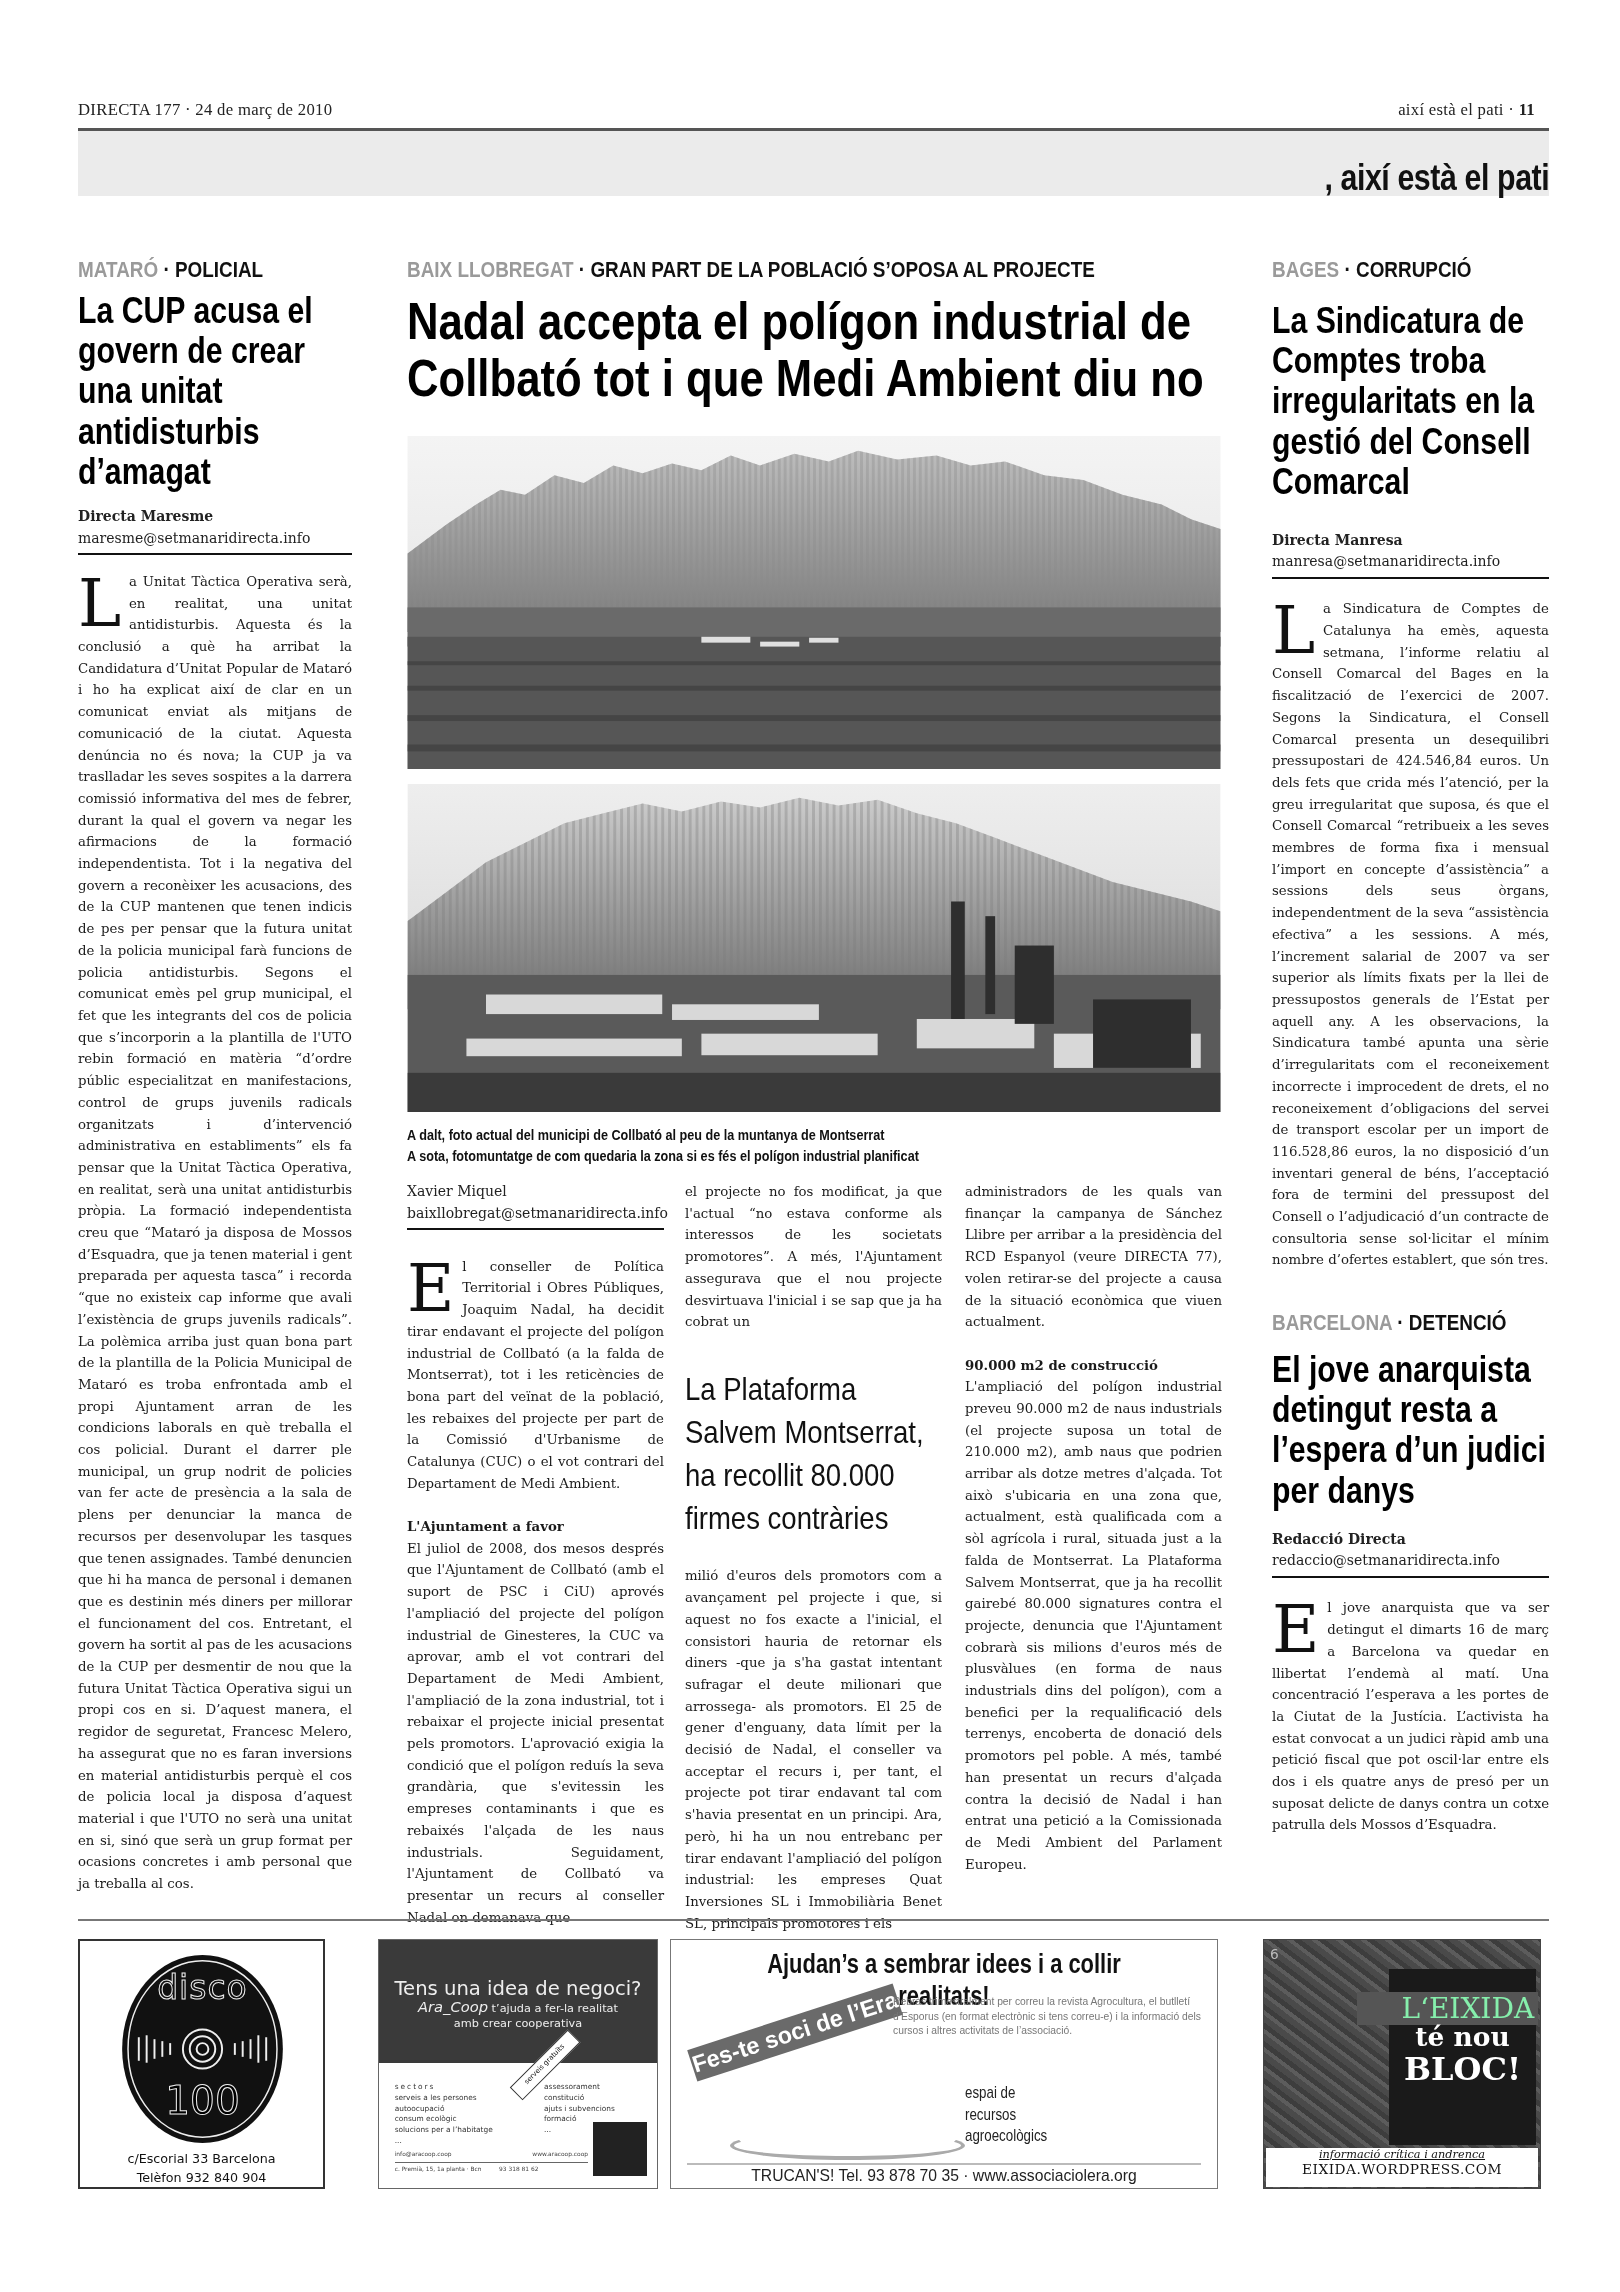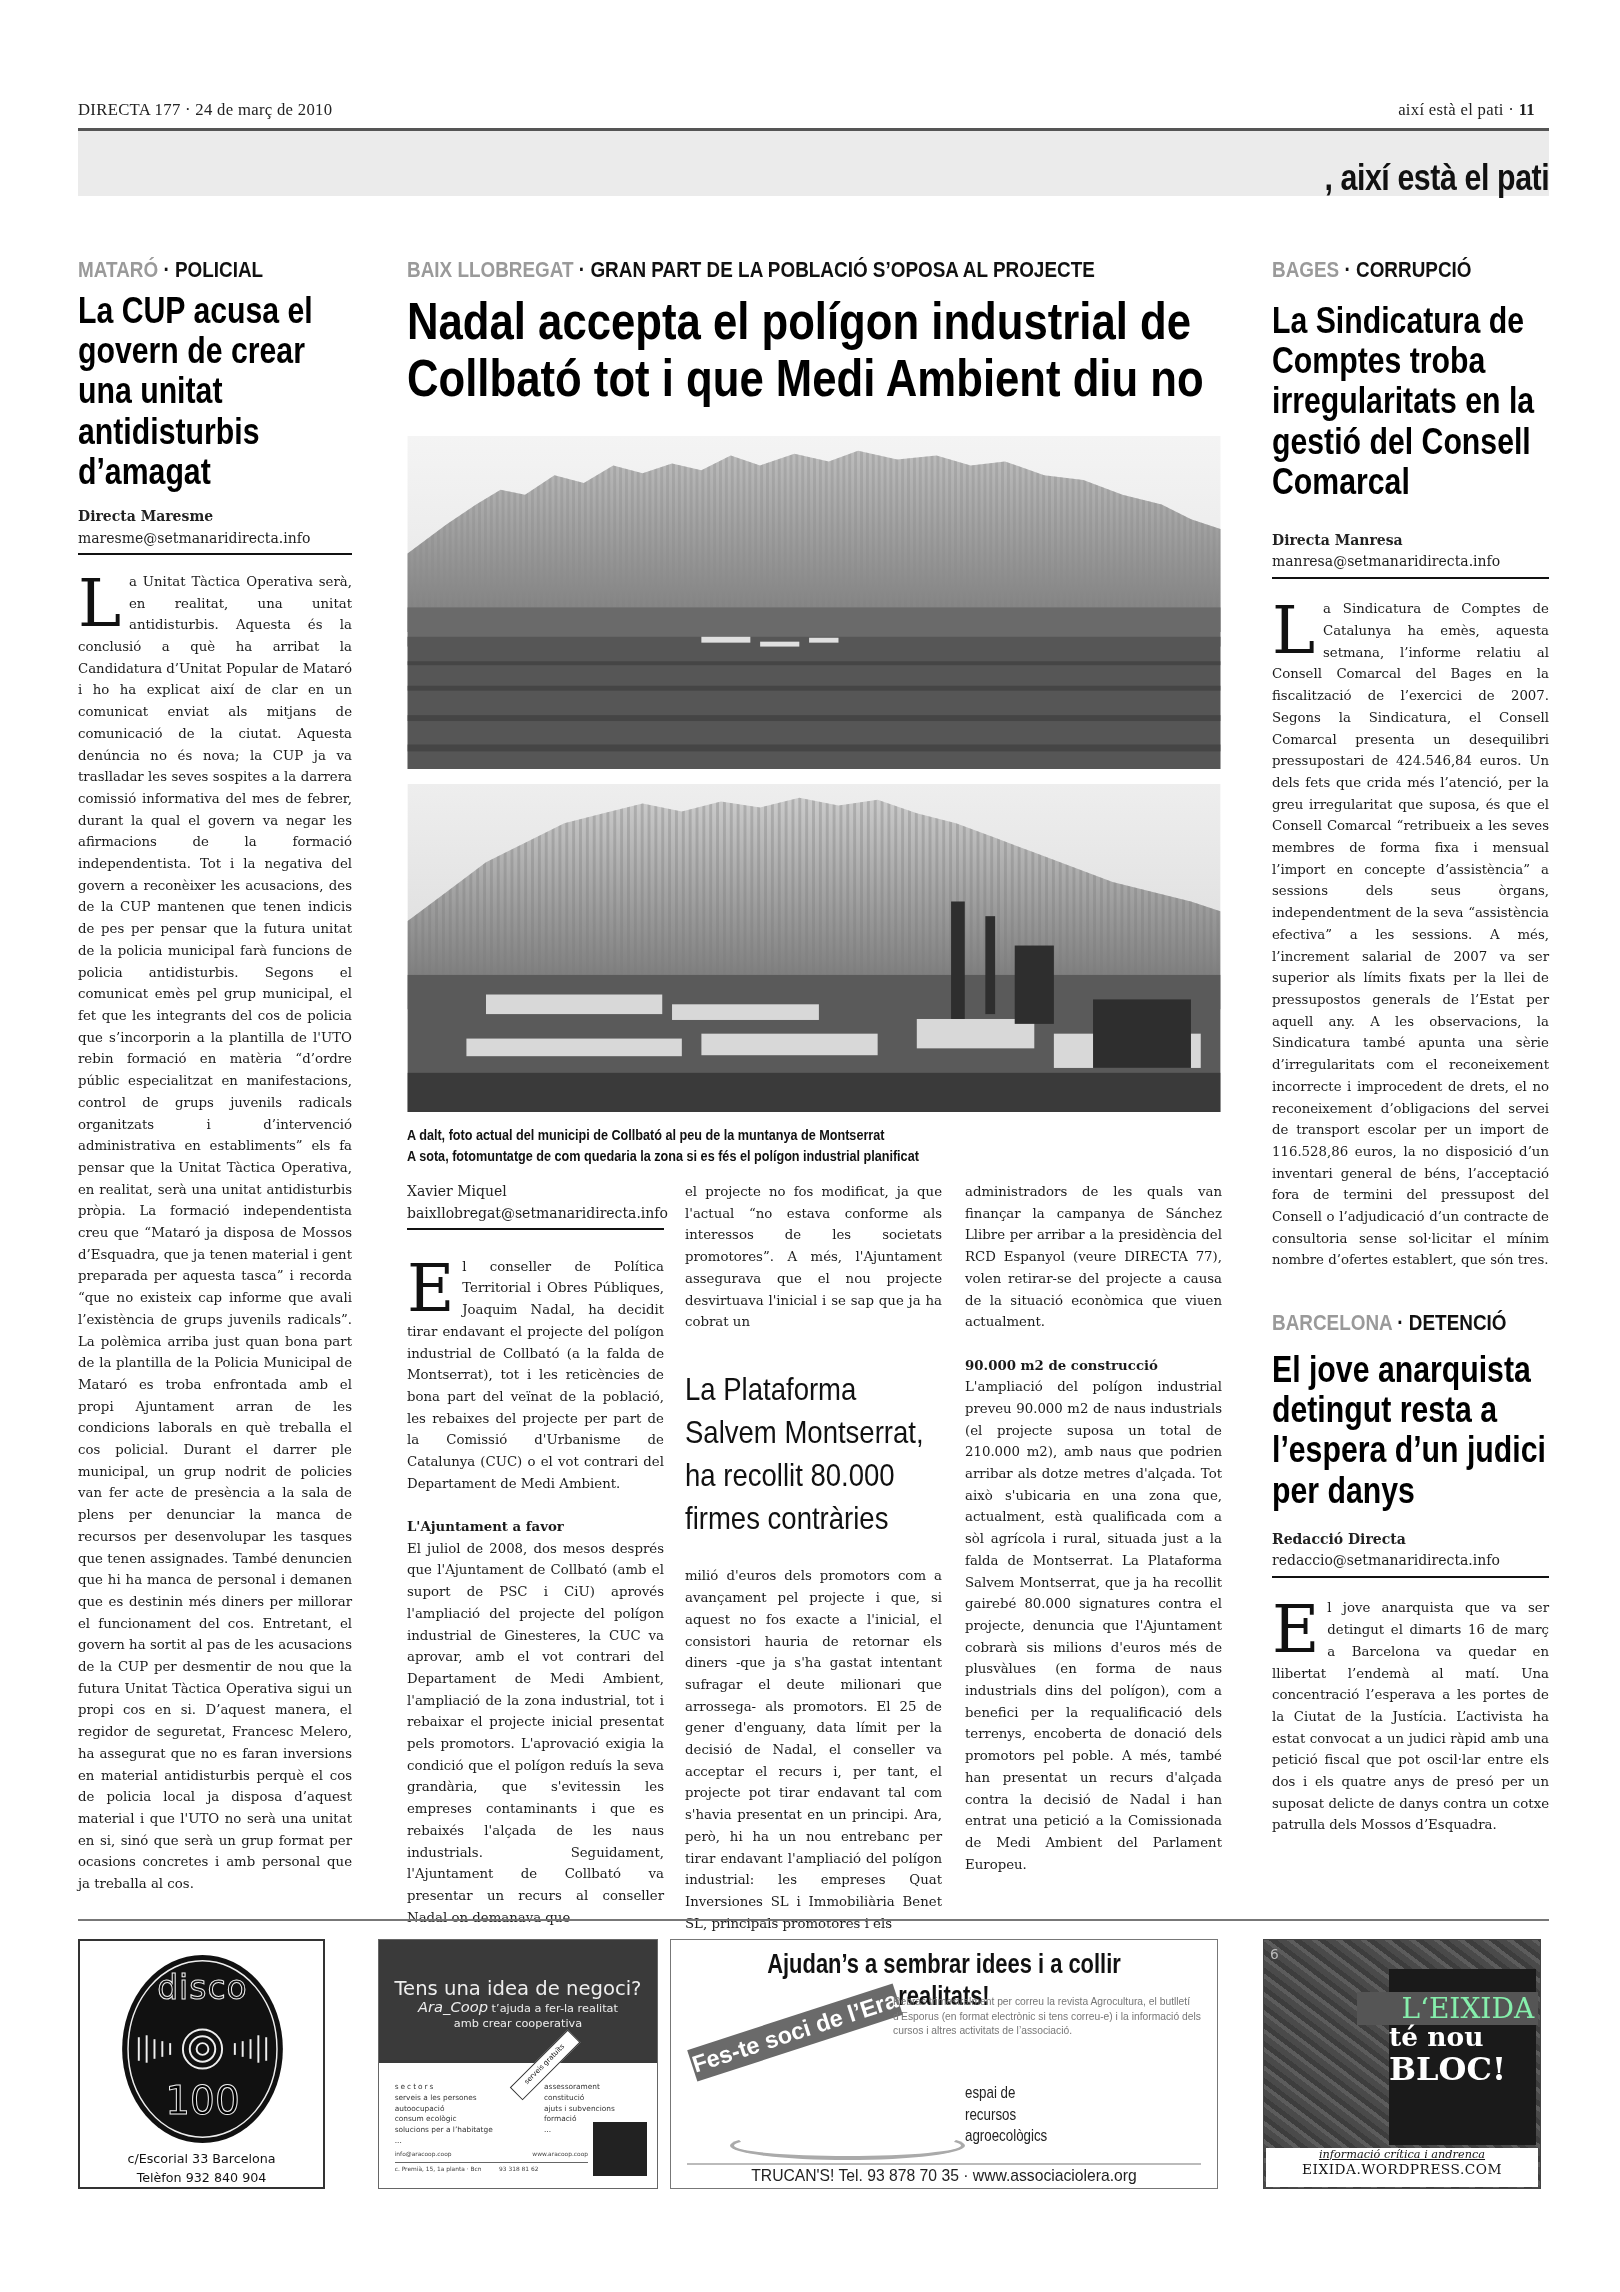--- a/index.html
+++ b/index.html
@@ -73,21 +73,21 @@
   .lera-desc { position: absolute; left: 222px; top: 55px; width: 333px; font-family: "Liberation Sans", sans-serif; font-size: 10.3px; line-height: 14.7px; color: #777; }
   .lera-logo { position: absolute; left: 74px; top: 111px; font-family: "DejaVu Serif", serif; font-weight: bold; font-size: 110px; color: #333; letter-spacing: -5.9px; line-height: 98px; }
   .lera-swirl { position: absolute; left: 59px; top: 191px; width: 235px; height: 29px; border: 4.9px solid #aaa; border-radius: 50%; border-top-color: transparent; }
   .lera-tag { position: absolute; left: 294px; top: 142px; font-family: "Liberation Sans", sans-serif; font-size: 15.7px; line-height: 21.6px; color: #222; transform: scaleX(0.85); transform-origin: left top; }
   .lera-footer { position: absolute; left: 15.7px; right: 15.7px; top: 223px; border-top: 2px solid #bbb; text-align: center; font-family: "Liberation Sans", sans-serif; font-size: 15.7px; color: #222; padding-top: 2px; }
 
   .eixida-bg { position: absolute; inset: 0; background: repeating-linear-gradient(37deg, #4a4a4a 0 5.9px, #5c5c5c 5.9px 9.8px, #3d3d3d 9.8px 14.7px); }
   .eixida-door { position: absolute; left: 125px; top: 29px; width: 147px; height: 176px; background: #1a1a1a; }
   .eixida-num { position: absolute; left: 5.9px; top: 5.9px; color: #bbb; font-family: "DejaVu Sans", sans-serif; font-size: 13.7px; }
   .eixida-title { position: absolute; left: 93px; top: 52px; width: 181px; background: #555; color: #86efac; font-family: "DejaVu Serif", serif; font-size: 28px; text-align: right; padding-right: 3.9px; }
-  .eixida-sub { position: absolute; left: 125px; top: 78px; width: 147px; color: #fff; font-family: "DejaVu Serif", serif; font-weight: bold; line-height: 33px; }
+  .eixida-sub { position: absolute; left: 125px; top: 78px; width: 147px; color: #fff; font-family: "DejaVu Serif", serif; font-weight: bold; text-align: center; line-height: 33px; }
   .eixida-sub .l1 { font-size: 26.5px; display: block; }
   .eixida-sub .l2 { font-size: 32px; display: block; }
   .eixida-foot { position: absolute; left: 2px; right: 2px; top: 208px; height: 39px; background: #fff; text-align: center; font-family: "DejaVu Serif", serif; color: #111; }
   .eixida-foot .tag { font-style: italic; font-size: 11.3px; display: block; text-decoration: underline; }
   .eixida-foot .url { font-size: 13.7px; display: block; letter-spacing: 0.5px; }
 </style>
 </head>
 <body>
 
 <div class="folio folio-left">DIRECTA 177  ·  24 de març de 2010</div>

